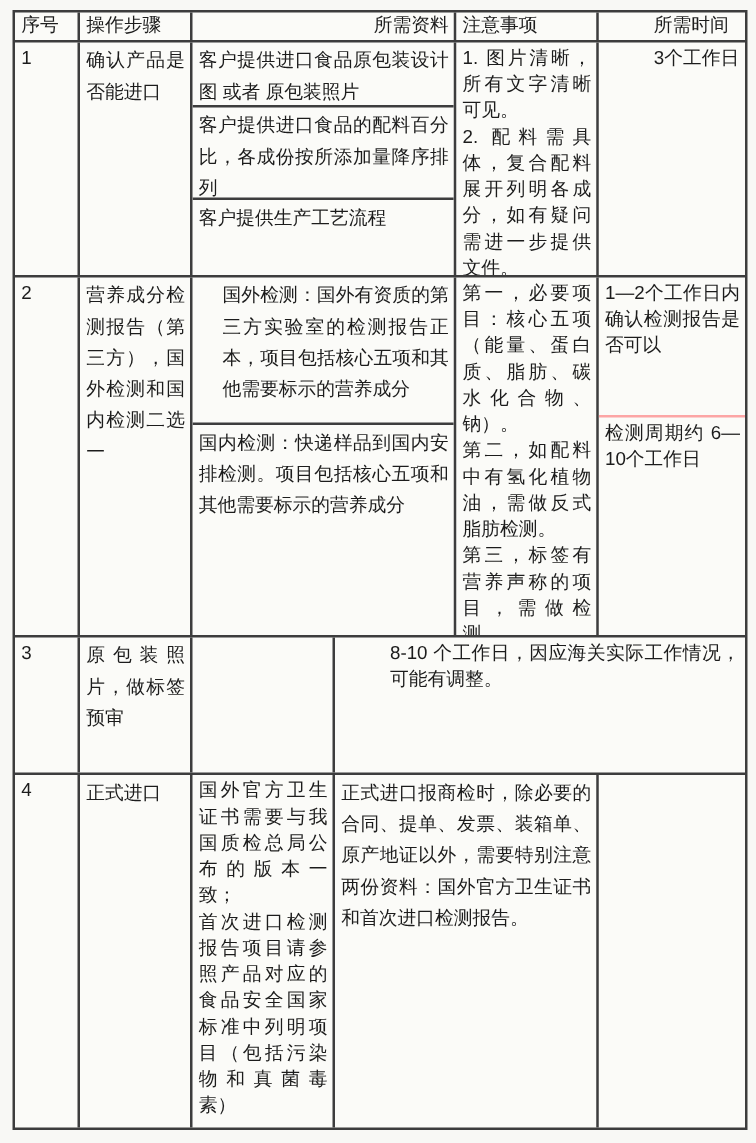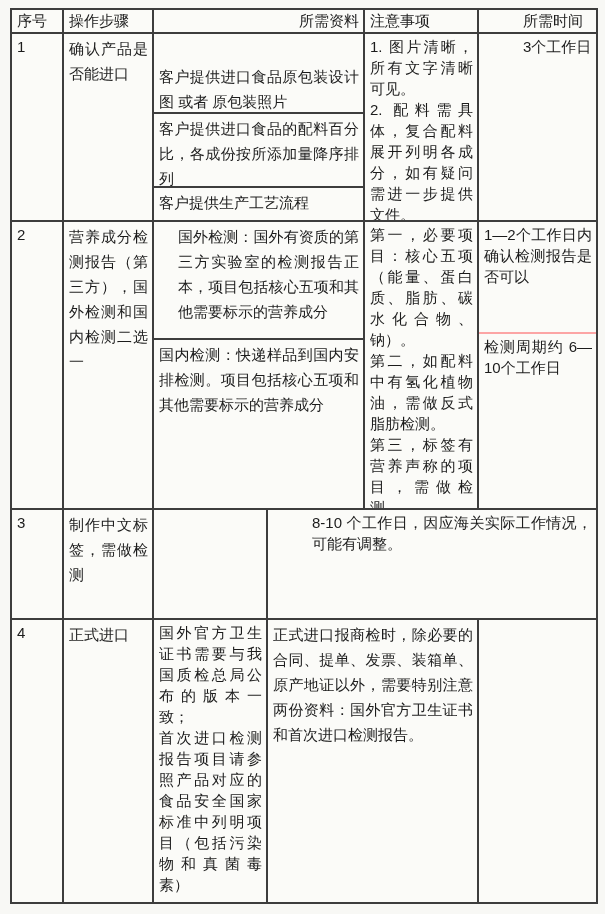--- a/index.html
+++ b/index.html
@@ -53,21 +53,21 @@
   .sub.divided { border-bottom:2px solid #3d3d3d; }
   .tsub {
     padding:2px 4px 0 5px;
     line-height:21px;
     text-align:justify;
     overflow:hidden;
   }
   .tsub.divided { border-bottom:2px solid #fca5a5; }
   .sub.grow, .tsub.grow { flex:1; }
   
-  .r1-m1 { height:52px;margin-top:28px; }
+  .r1-m1 { height:52px; }
   .r1-m2 { height:74px; }
   .r2-m1 { height:118px;padding-left:24px; }
   .r2-t1 { height:112px; }
 </style>
 </head>
 <body>
 
 <div class="page">
   <div class="proc-table">
 
@@ -103,21 +103,21 @@
 第二，如配料中有氢化植物油，需做反式脂肪检测。
 第三，标签有营养声称的项目，需做检测。</div>
       <div class="cell c-time last split">
         <div class="tsub divided r2-t1">1—2个工作日内确认检测报告是否可以</div>
         <div class="tsub grow">检测周期约 6—10个工作日</div>
       </div>
     </div>
 
     <div class="trow r3 bordered">
       <div class="cell c-no">3</div>
-      <div class="cell c-step">制作中文标签，需做检测</div>
+      <div class="cell c-step">原包装照片，做标签预审</div>
       <div class="cell c-note"></div>
       <div class="cell c-time last">8-10 个工作日，因应海关实际工作情况，可能有调整。</div>
     </div>
 
     <div class="trow r4">
       <div class="cell c-no">4</div>
       <div class="cell c-step">正式进口</div>
       <div class="cell c-note">国外官方卫生证书需要与我国质检总局公布的版本一致；
 首次进口检测报告项目请参照产品对应的食品安全国家标准中列明项目（包括污染物和真菌毒素）</div>
       <div class="cell c-mat">

